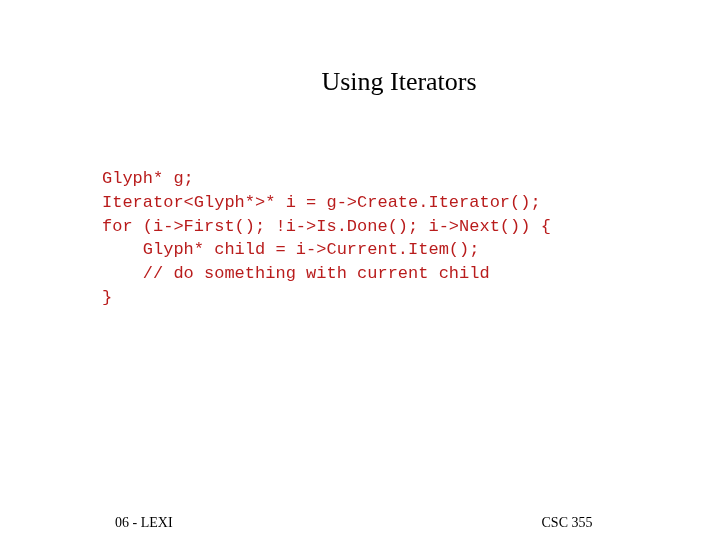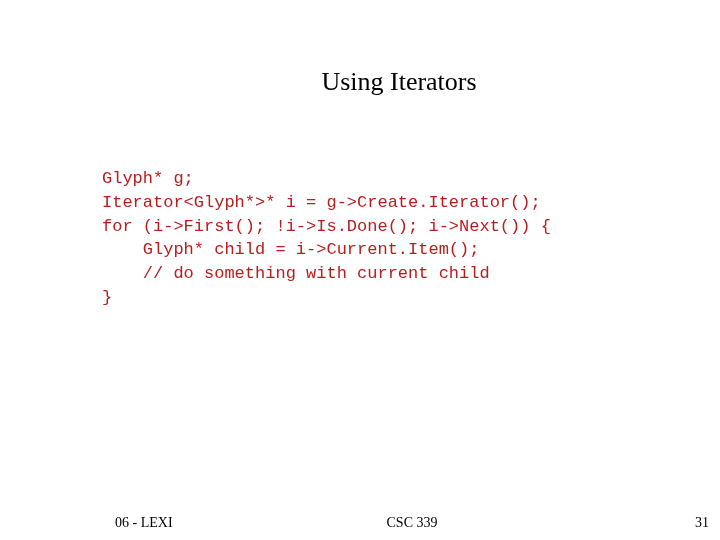--- a/index.html
+++ b/index.html
@@ -67,16 +67,15 @@
 <div class="slide">
   <h1 class="title">Using Iterators</h1>
   <div class="code-block">Glyph* g;
 Iterator&lt;Glyph*&gt;* i = g-&gt;Create.Iterator();
 for (i-&gt;First(); !i-&gt;Is.Done(); i-&gt;Next()) {
     Glyph* child = i-&gt;Current.Item();
     // do something with current child
 }</div>
   <div class="footer">
     <span class="footer-left">06 - LEXI</span>
-    <span class="footer-center">CSC 339</span>
-    <span class="footer-right">31</span>
+    <span class="footer-center">CSC 355</span>
   </div>
 </div>
 
 </body></html>

